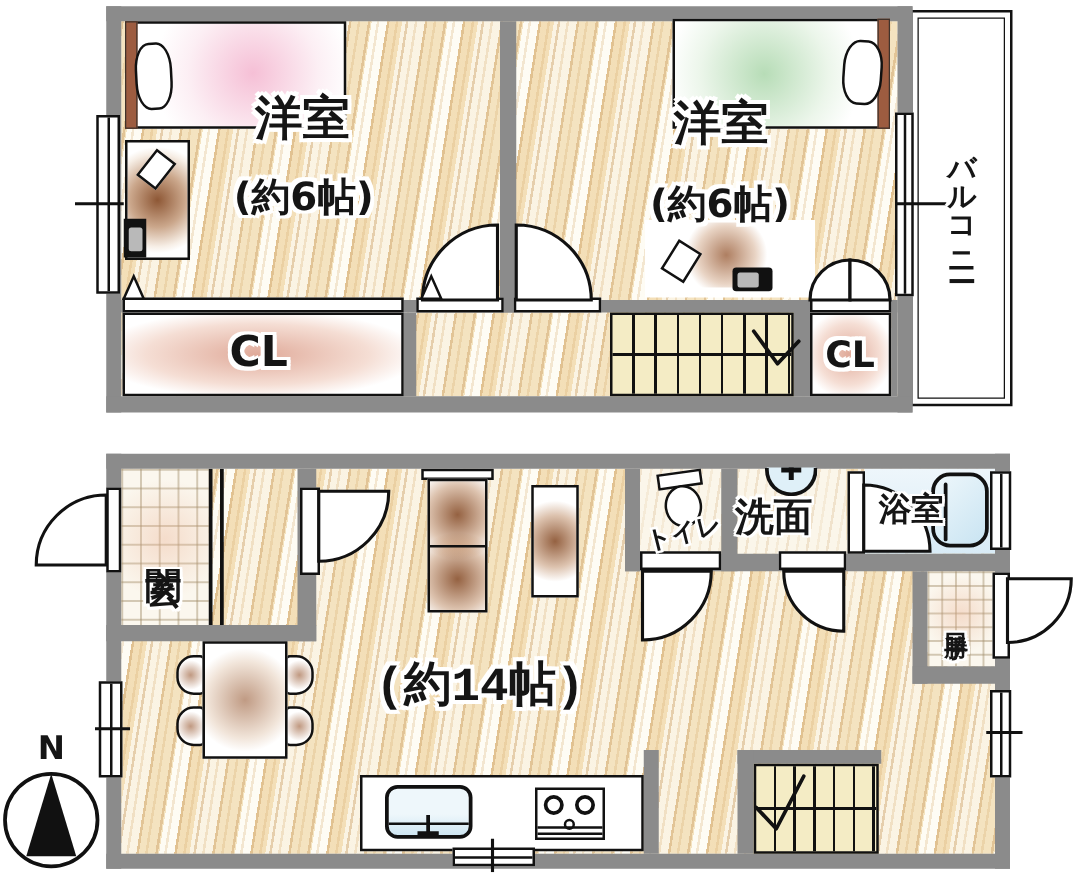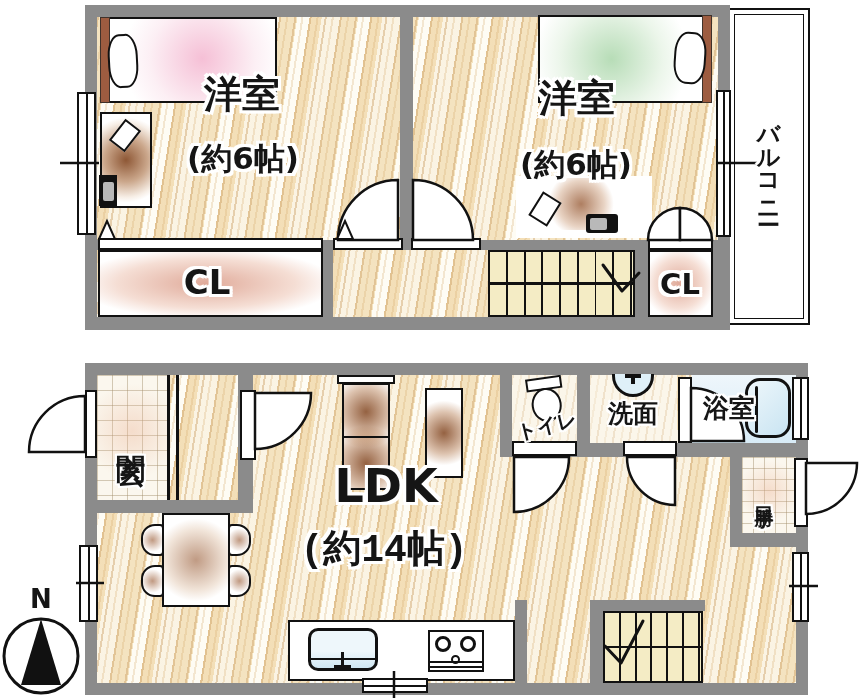--- a/index.html
+++ b/index.html
@@ -233,21 +233,20 @@
 
   <div class="label" style="left:242px;top:95px;font-size:38px;">洋室</div>
   <div class="label" style="left:243px;top:158px;font-size:31px;">(約6帖)</div>
   <div class="label" style="left:577px;top:99px;font-size:38px;">洋室</div>
   <div class="label" style="left:576px;top:164px;font-size:31px;">(約6帖)</div>
   <div class="label vert halo-s" style="left:769px;top:160px;font-size:23px;">バルコニー</div>
   <div class="label" style="left:207px;top:283px;font-size:34px;">CL</div>
   <div class="label" style="left:680px;top:284px;font-size:29px;">CL</div>
 
   <div class="label vert halo-s" style="left:131px;top:432px;font-size:29px;">玄関</div>
-  <div class="label" style="left:386px;top:486px;font-size:46px;">LDK</div>
   <div class="label" style="left:384px;top:551px;font-size:38px;font-family:Liberation Mono, monospace;">(約14帖)</div>
   <div class="label halo-s" style="left:547px;top:426px;font-size:20px;transform:translate(-50%,-50%) rotate(-14deg);">トイレ</div>
-  <div class="label halo-s" style="left:633px;top:414px;font-size:25px;">洗面</div>
+  <div class="label halo-s" style="left:619px;top:414px;font-size:31px;">洗面</div>
   <div class="label halo-s" style="left:729px;top:409px;font-size:26px;">浴室</div>
   <div class="label vert halo-s" style="left:764px;top:493px;font-size:19px;">勝手口</div>
   <div class="label halo-s" style="left:41px;top:600px;font-size:26px;">N</div>
 
 </div>
 
 </body></html>

